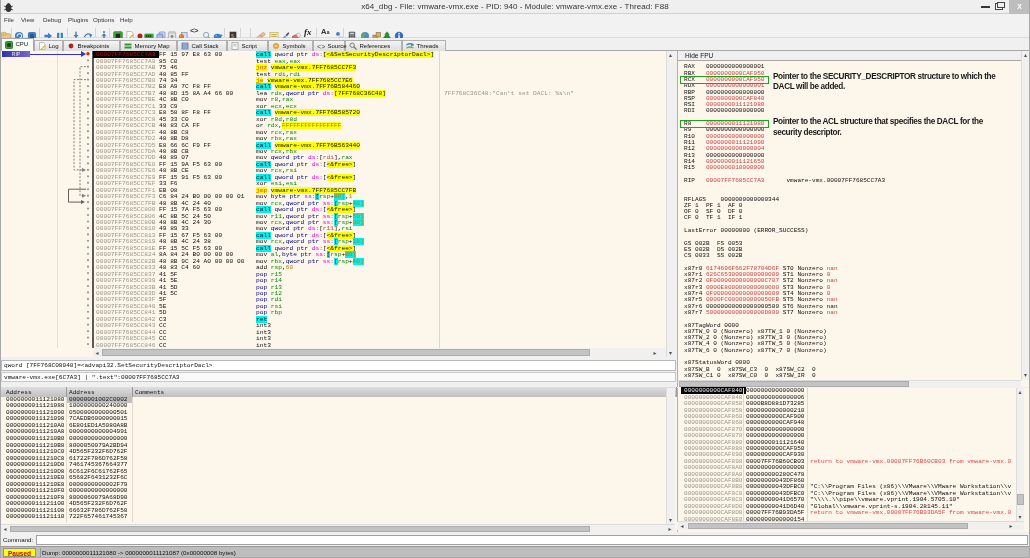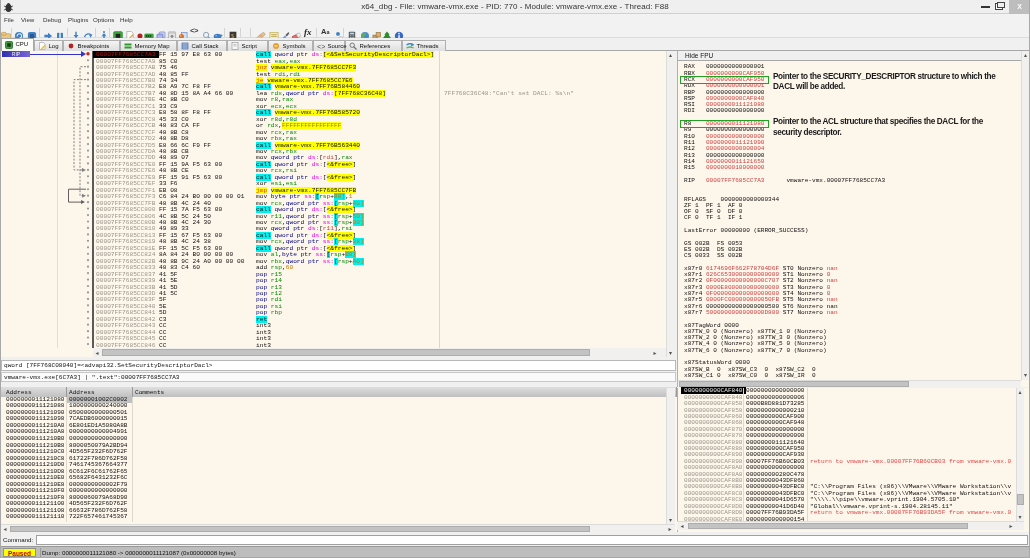--- a/index.html
+++ b/index.html
@@ -28,21 +28,21 @@
 </style></head><body>
 <div class="a" style="left:0px;top:0px;width:1030px;height:14px;background:#efefef;border-bottom:1px solid #d0d0d0;"></div>
 <svg class="a" style="left:3px;top:2px" width="11" height="11" viewBox="0 0 11 11">
     <ellipse cx="5.5" cy="6" rx="3" ry="4" fill="#333"></ellipse>
     <circle cx="5.5" cy="2.5" r="1.6" fill="#333"></circle>
     <line x1="1" y1="4" x2="4" y2="5" stroke="#333" stroke-width="0.8"></line>
     <line x1="10" y1="4" x2="7" y2="5" stroke="#333" stroke-width="0.8"></line>
     <line x1="1" y1="8" x2="4" y2="7" stroke="#333" stroke-width="0.8"></line>
     <line x1="10" y1="8" x2="7" y2="7" stroke="#333" stroke-width="0.8"></line>
   </svg>
-<div class="a" style="left:0px;top:2px;width:1030px;height:10px;text-align:center;font-size:8px;letter-spacing:0.06px;color:#333;">x64_dbg - File: vmware-vmx.exe - PID: 770 - Module: vmware-vmx.exe - Thread: F88</div>
+<div class="a" style="left:0px;top:2px;width:1030px;height:10px;text-align:center;font-size:8px;letter-spacing:0.06px;color:#333;">x64_dbg - File: vmware-vmx.exe - PID: 940 - Module: vmware-vmx.exe - Thread: F88</div>
 <div class="a" style="left:981px;top:6px;width:9px;height:2px;background:#333;"></div>
 <div class="a" style="left:995px;top:3px;width:8px;height:7px;border:1px solid #444;background:#fff;"></div>
 <div class="a" style="left:997px;top:2px;width:8px;height:6px;border:1px solid #444;background:#eee;"></div>
 <div class="a" style="left:1009px;top:0px;width:21px;height:14px;background:#bdbdbd;color:#fff;font-size:7px;font-weight:bold;text-align:center;line-height:14px;">X</div>
 <div class="a" style="left:0px;top:14px;width:1030px;height:11px;background:#f2f2f2;"></div>
 <div class="a" style="left:4px;top:16px;width:30px;height:9px;font-size:6.2px;color:#333;">File</div>
 <div class="a" style="left:21px;top:16px;width:30px;height:9px;font-size:6.2px;color:#333;">View</div>
 <div class="a" style="left:43px;top:16px;width:30px;height:9px;font-size:6.2px;color:#333;">Debug</div>
 <div class="a" style="left:68px;top:16px;width:30px;height:9px;font-size:6.2px;color:#333;">Plugins</div>
 <div class="a" style="left:93px;top:16px;width:30px;height:9px;font-size:6.2px;color:#333;">Options</div>

